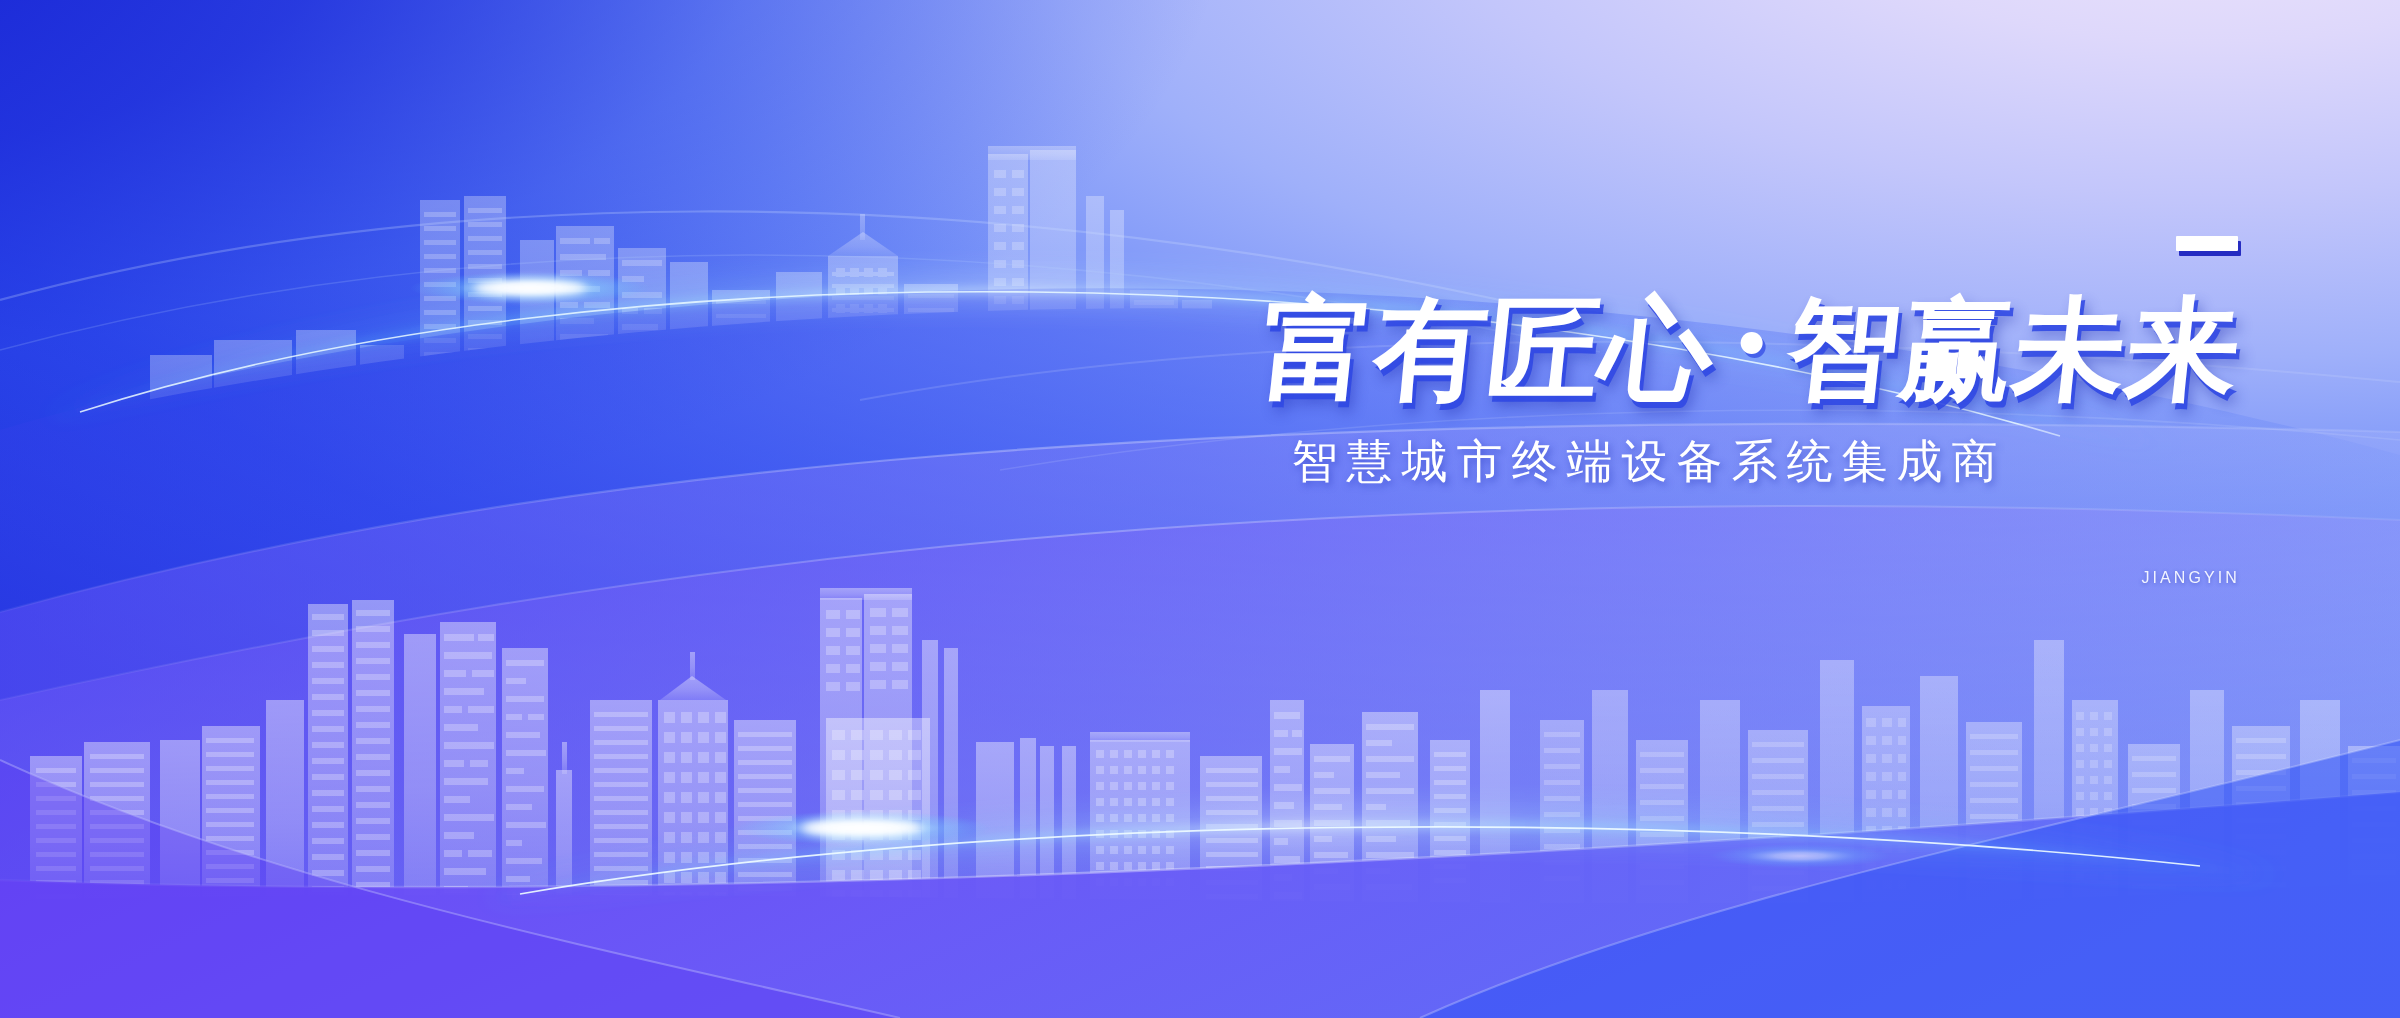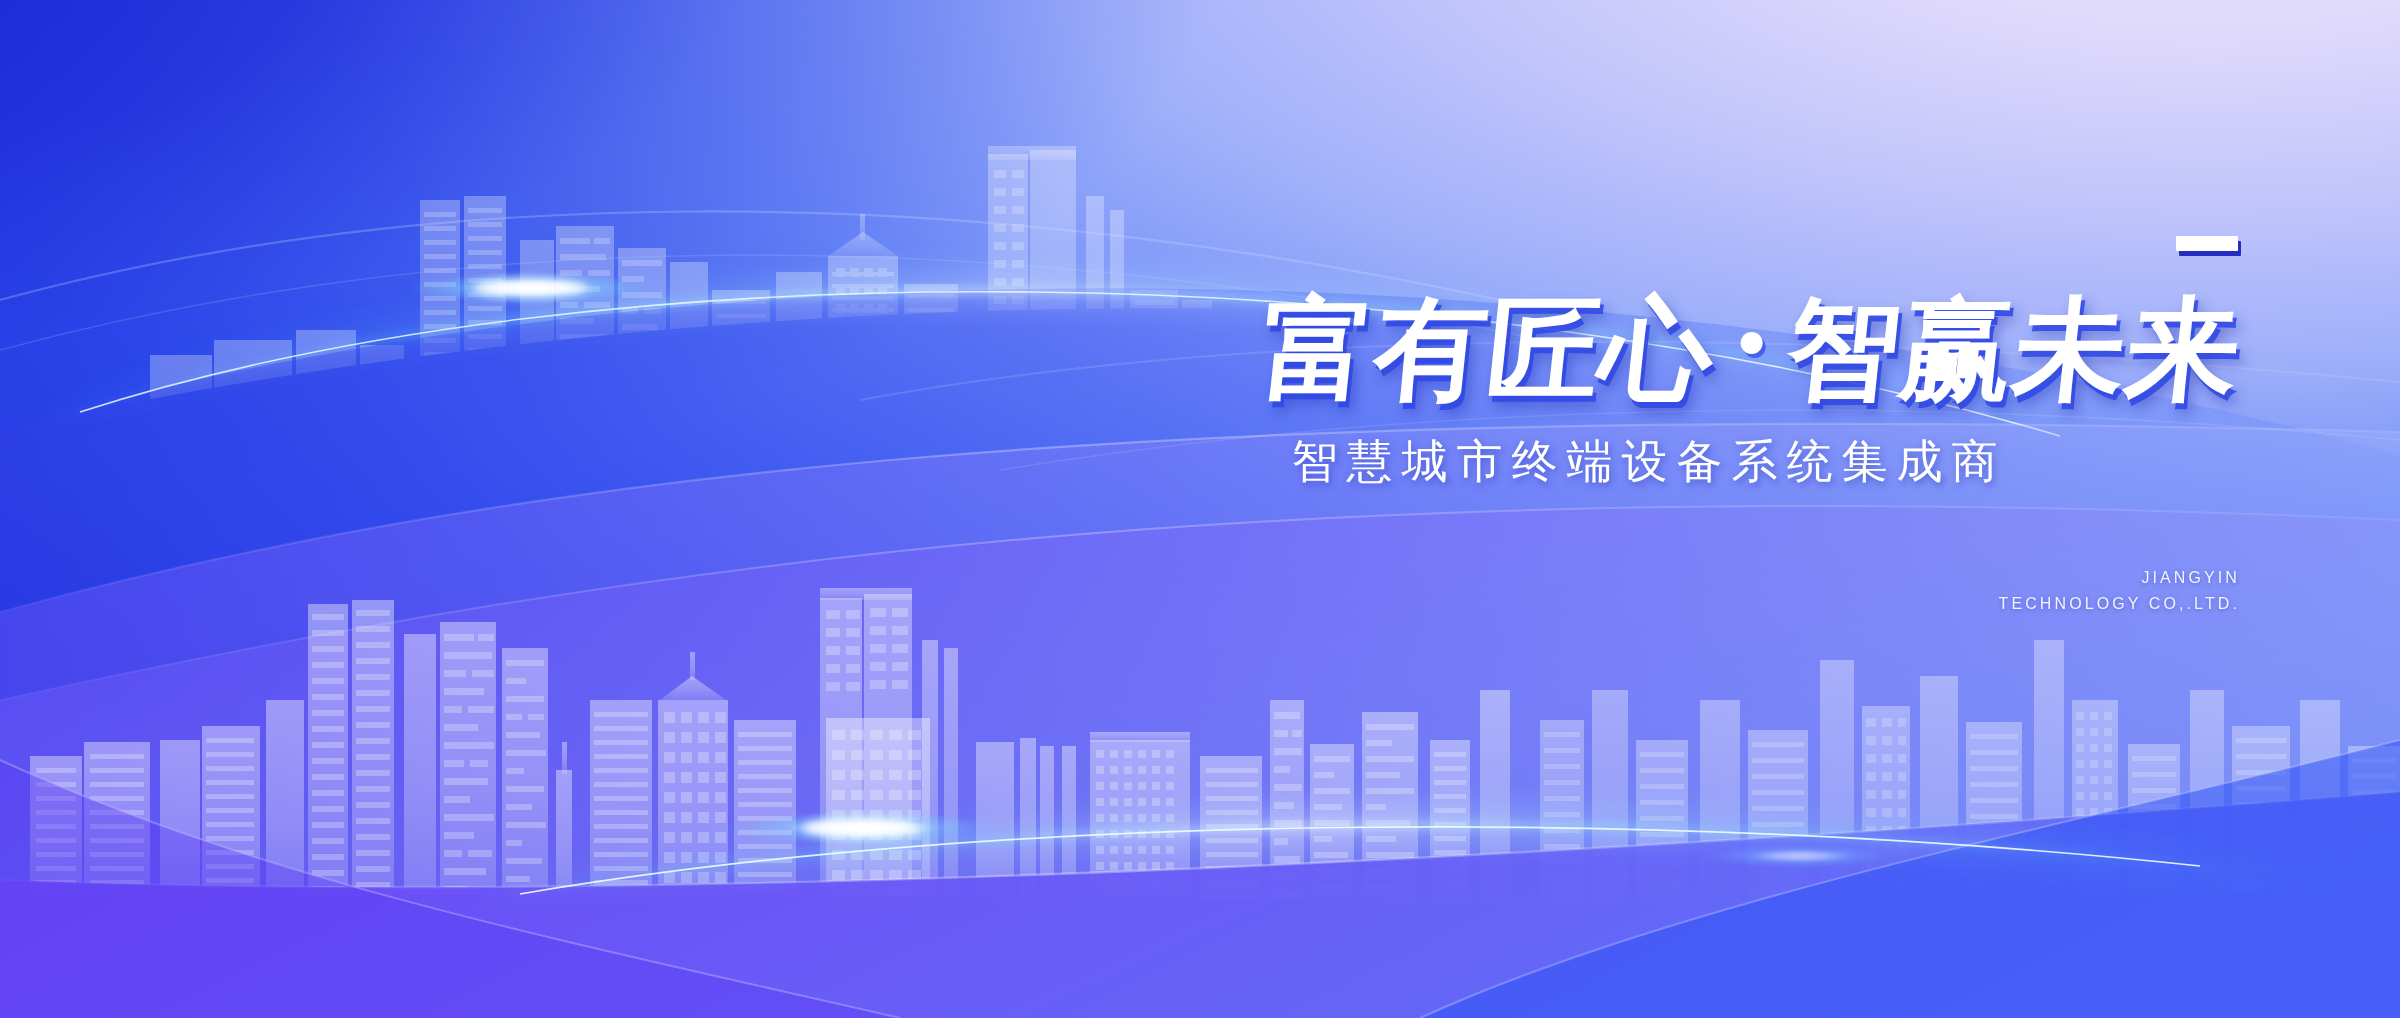--- a/index.html
+++ b/index.html
@@ -1143,17 +1143,16 @@
     </div>
 
     <div class="headline">
       <span>富有匠心</span><span class="sep"></span><span>智赢未来</span>
     </div>
 
     <div class="subtitle">智慧城市终端设备系统集成商</div>
 
     <div class="company">
       <div>JIANGYIN</div>
-      <div>TECHNOLOGY CO,.LTD.</div>
     </div>
 
   </div>
 </div>
 
 </body></html>

